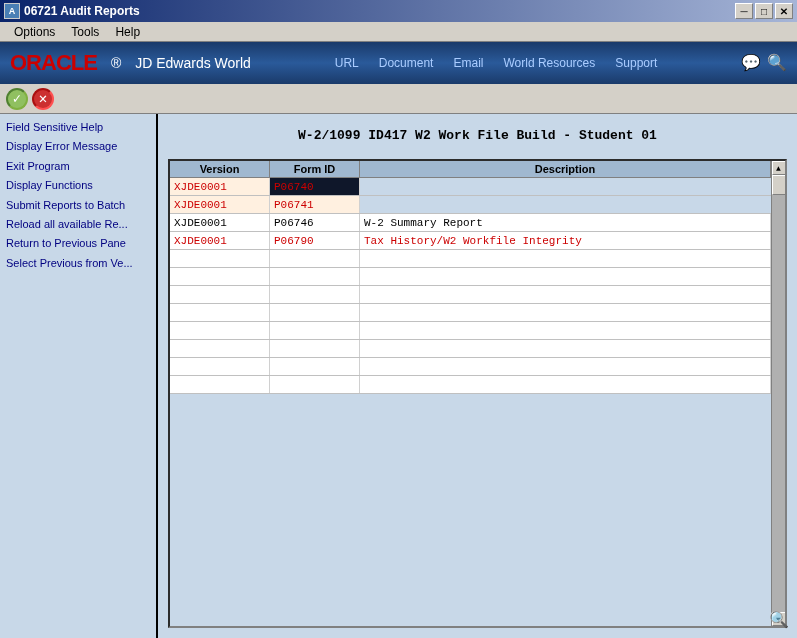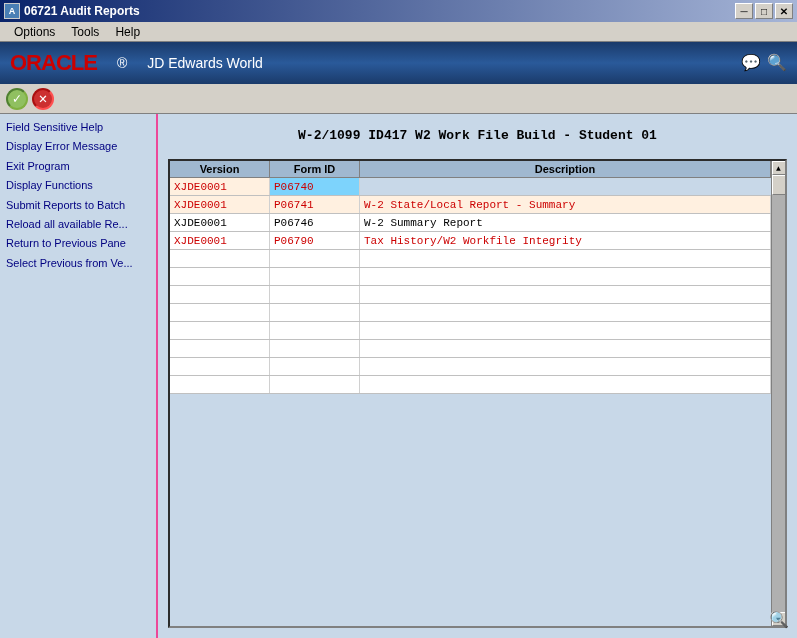--- a/index.html
+++ b/index.html
@@ -76,21 +76,21 @@
       background: linear-gradient(to bottom, #1a3a6a, #2a5a9a, #1a3a6a);
       height: 42px;
       display: flex;
       align-items: center;
       justify-content: space-between;
       padding: 0 10px;
     }
     .oracle-logo {
       display: flex;
       align-items: center;
-      gap: 20px;
+      gap: 14px;
     }
     .oracle-text-red {
       color: #cc0000;
       font-size: 22px;
       font-weight: bold;
       font-family: Arial, sans-serif;
       letter-spacing: -1px;
     }
     .oracle-text-white {
       color: white;
@@ -147,21 +147,21 @@
     
     .main-container {
       display: flex;
       height: calc(638px - 22px - 20px - 42px - 30px);
     }
 
     
     .sidebar {
       width: 158px;
       background: #c8d8e8;
-      border-right: 2px solid #ec4899;
+      border-right: 2px solid #000000;
       padding: 4px 2px;
       font-family: Arial, sans-serif;
       font-size: 11px;
       flex-shrink: 0;
     }
     .sidebar-item {
       padding: 2px 4px;
       color: #000080;
       cursor: pointer;
       line-height: 1.4;
@@ -296,20 +296,27 @@
   <span class="menu-item">Options</span>
   <span class="menu-item">Tools</span>
   <span class="menu-item">Help</span>
 </div>
 
 <div class="oracle-header">
   <div class="oracle-logo">
     <span class="oracle-text-red">ORACLE</span>
     <span style="color:white;font-size:14px;font-family:Arial,sans-serif;">®</span>
     <span class="oracle-text-white">JD Edwards World</span>
+  </div>
+  <div class="oracle-nav">
+    <a class="oracle-nav-item">URL</a>
+    <a class="oracle-nav-item">Document</a>
+    <a class="oracle-nav-item">Email</a>
+    <a class="oracle-nav-item">World Resources</a>
+    <a class="oracle-nav-item">Support</a>
   </div>
   <div class="oracle-nav-icons">
     <span class="nav-icon" title="Chat">💬</span>
     <span class="nav-icon" title="Search">🔍</span>
   </div>
 </div>
 
 <div class="toolbar">
   <div class="toolbar-btn toolbar-btn-green">
     <span>✓</span>
@@ -341,26 +348,25 @@
 
         <div class="grid-header">
           <div class="grid-header-cell">Version</div>
           <div class="grid-header-cell">Form ID</div>
           <div class="grid-header-cell">Description</div>
         </div>
 
         <div class="grid-body" id="grid-body">
         <div class="grid-row">
     <div class="grid-cell" style="background:#fff0e0;color:#cc0000;">XJDE0001</div>
-    <div class="grid-cell" style="background:#7dd3fc;color:#cc0000;">P06740</div>
+    <div class="grid-cell" style="background:#0f172a;color:#cc0000;">P06740</div>
   </div>
             <div class="grid-row">
     <div class="grid-cell" style="background:#fff0e0;color:#cc0000;">XJDE0001</div>
     <div class="grid-cell" style="background:#fff0e0;color:#cc0000;">P06741</div>
-    <div class="grid-cell" style="background:#fff0e0;color:#cc0000;">W-2 State/Local Report - Summary</div>
   </div>
             <div class="grid-row">
     <div class="grid-cell" style="background:white;color:#000000;">XJDE0001</div>
     <div class="grid-cell" style="background:white;color:#000000;">P06746</div>
     <div class="grid-cell" style="background:white;color:#000000;">W-2 Summary Report</div>
   </div>
             <div class="grid-row">
     <div class="grid-cell" style="background:white;color:#cc0000;">XJDE0001</div>
     <div class="grid-cell" style="background:white;color:#cc0000;">P06790</div>
     <div class="grid-cell" style="background:white;color:#cc0000;">Tax History/W2 Workfile Integrity</div>

